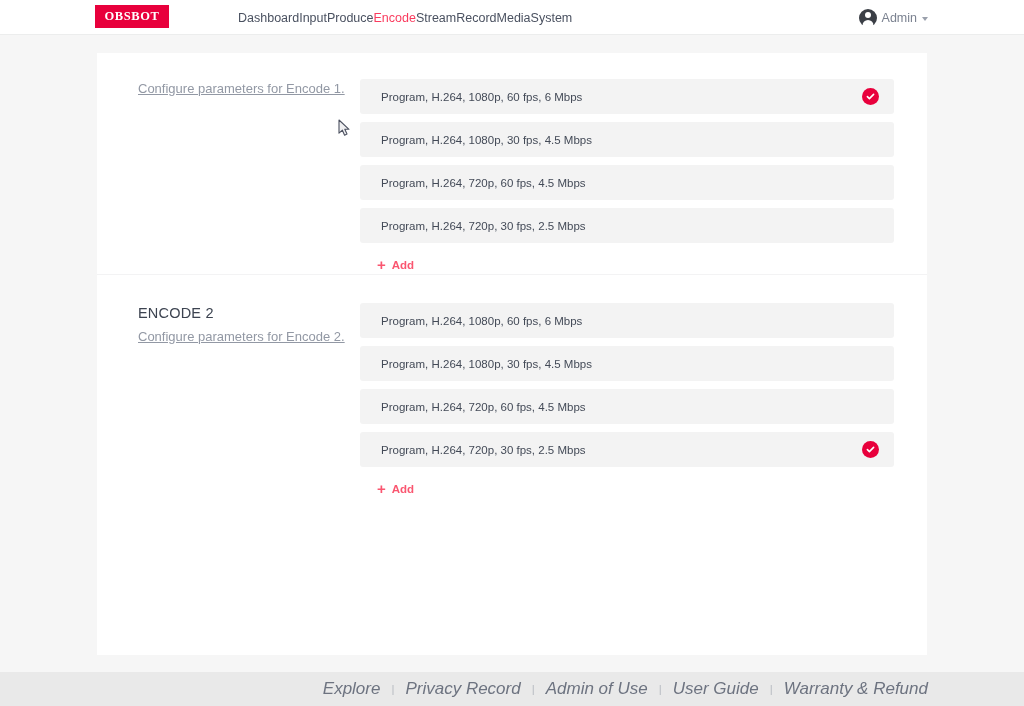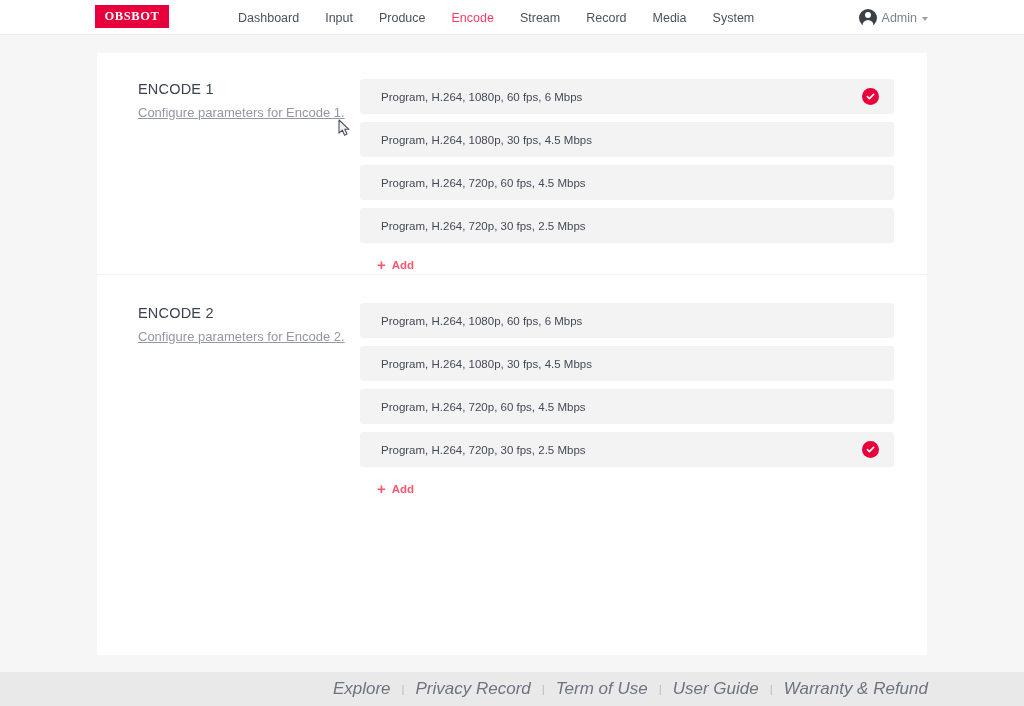--- a/index.html
+++ b/index.html
@@ -45,21 +45,20 @@
     font-family: Liberation Serif, serif;
   }
 
   .nav {
     position: absolute;
     left: 238px;
     top: 0;
     height: 35px;
     display: flex;
     align-items: center;
-    gap: 26px;
   }
 
   .nav-item {
     font-size: 12.5px;
     color: #4a5160;
     cursor: pointer;
     white-space: nowrap;
   }
 
   .nav-item.active { color: #fa3b5e; }
@@ -258,21 +257,20 @@
     <span class="avatar"></span>
     <span class="user-name">Admin</span>
     <span class="caret"></span>
   </div>
 </div>
 
 <div class="card">
 
   <div class="section one">
     <div class="section-left">
-      <div class="section-title">ENCODE 1</div>
       <div class="section-desc">Configure parameters for Encode 1.</div>
     </div>
     <div class="section-right">
 
       <div class="enc-row">
         <span class="enc-label">Program, H.264, 1080p, 60 fps, 6 Mbps</span>
         <span class="check-badge">
           <svg width="11" height="11" viewBox="0 0 11 11" aria-hidden="true">
             <polyline points="2.4,5.6 4.4,7.6 8.6,3.4" fill="none" stroke="#ffffff" stroke-width="1.6" stroke-linecap="round" stroke-linejoin="round"></polyline>
           </svg>
@@ -333,21 +331,21 @@
     </div>
   </div>
 
 </div>
 
 <div class="footer">
   <span class="footer-link">Explore</span>
   <span class="footer-sep">|</span>
   <span class="footer-link">Privacy Record</span>
   <span class="footer-sep">|</span>
-  <span class="footer-link">Term of Use</span>
+  <span class="footer-link">Admin of Use</span>
   <span class="footer-sep">|</span>
   <span class="footer-link">User Guide</span>
   <span class="footer-sep">|</span>
   <span class="footer-link">Warranty &amp; Refund</span>
 </div>
 
 <svg class="cursor" viewBox="0 0 14 18">
   <polygon points="1,1 1,14.2 4.4,11.2 6.6,16.2 9,15.1 6.8,10.3 11,10.3" fill="#f0f0f2" stroke="#4c5160" stroke-width="1.1" stroke-linejoin="round"></polygon>
 </svg>
 

